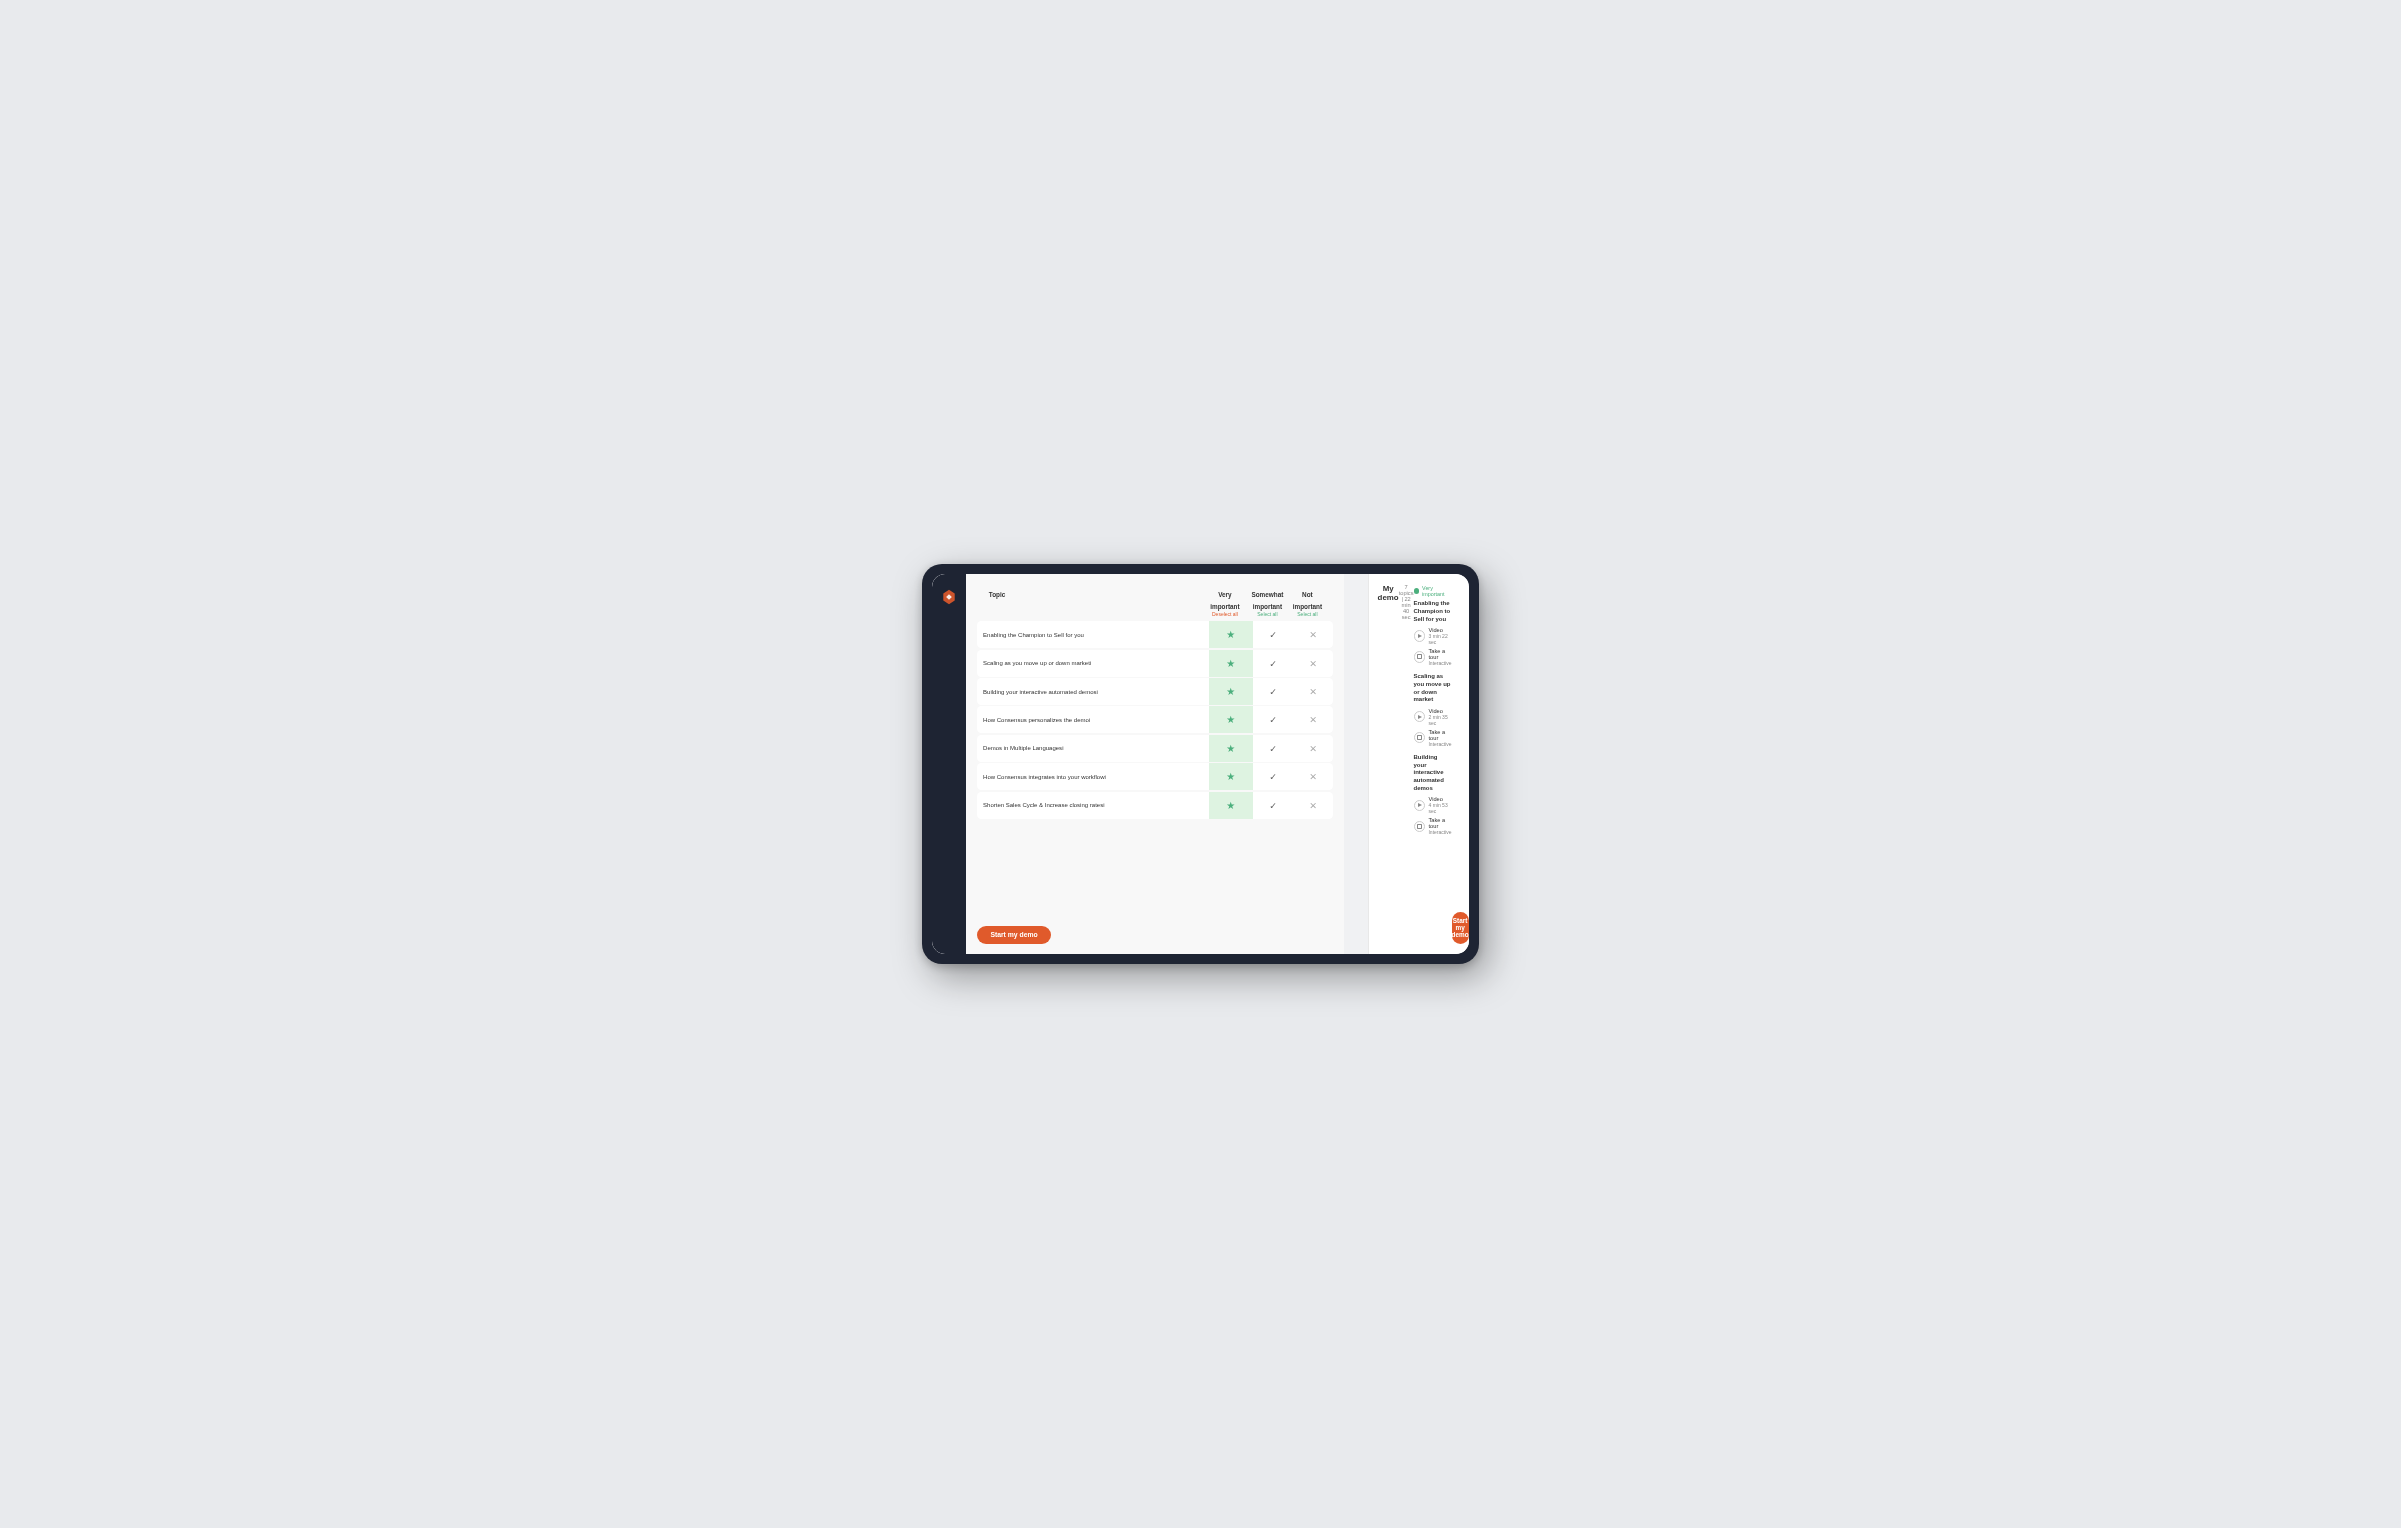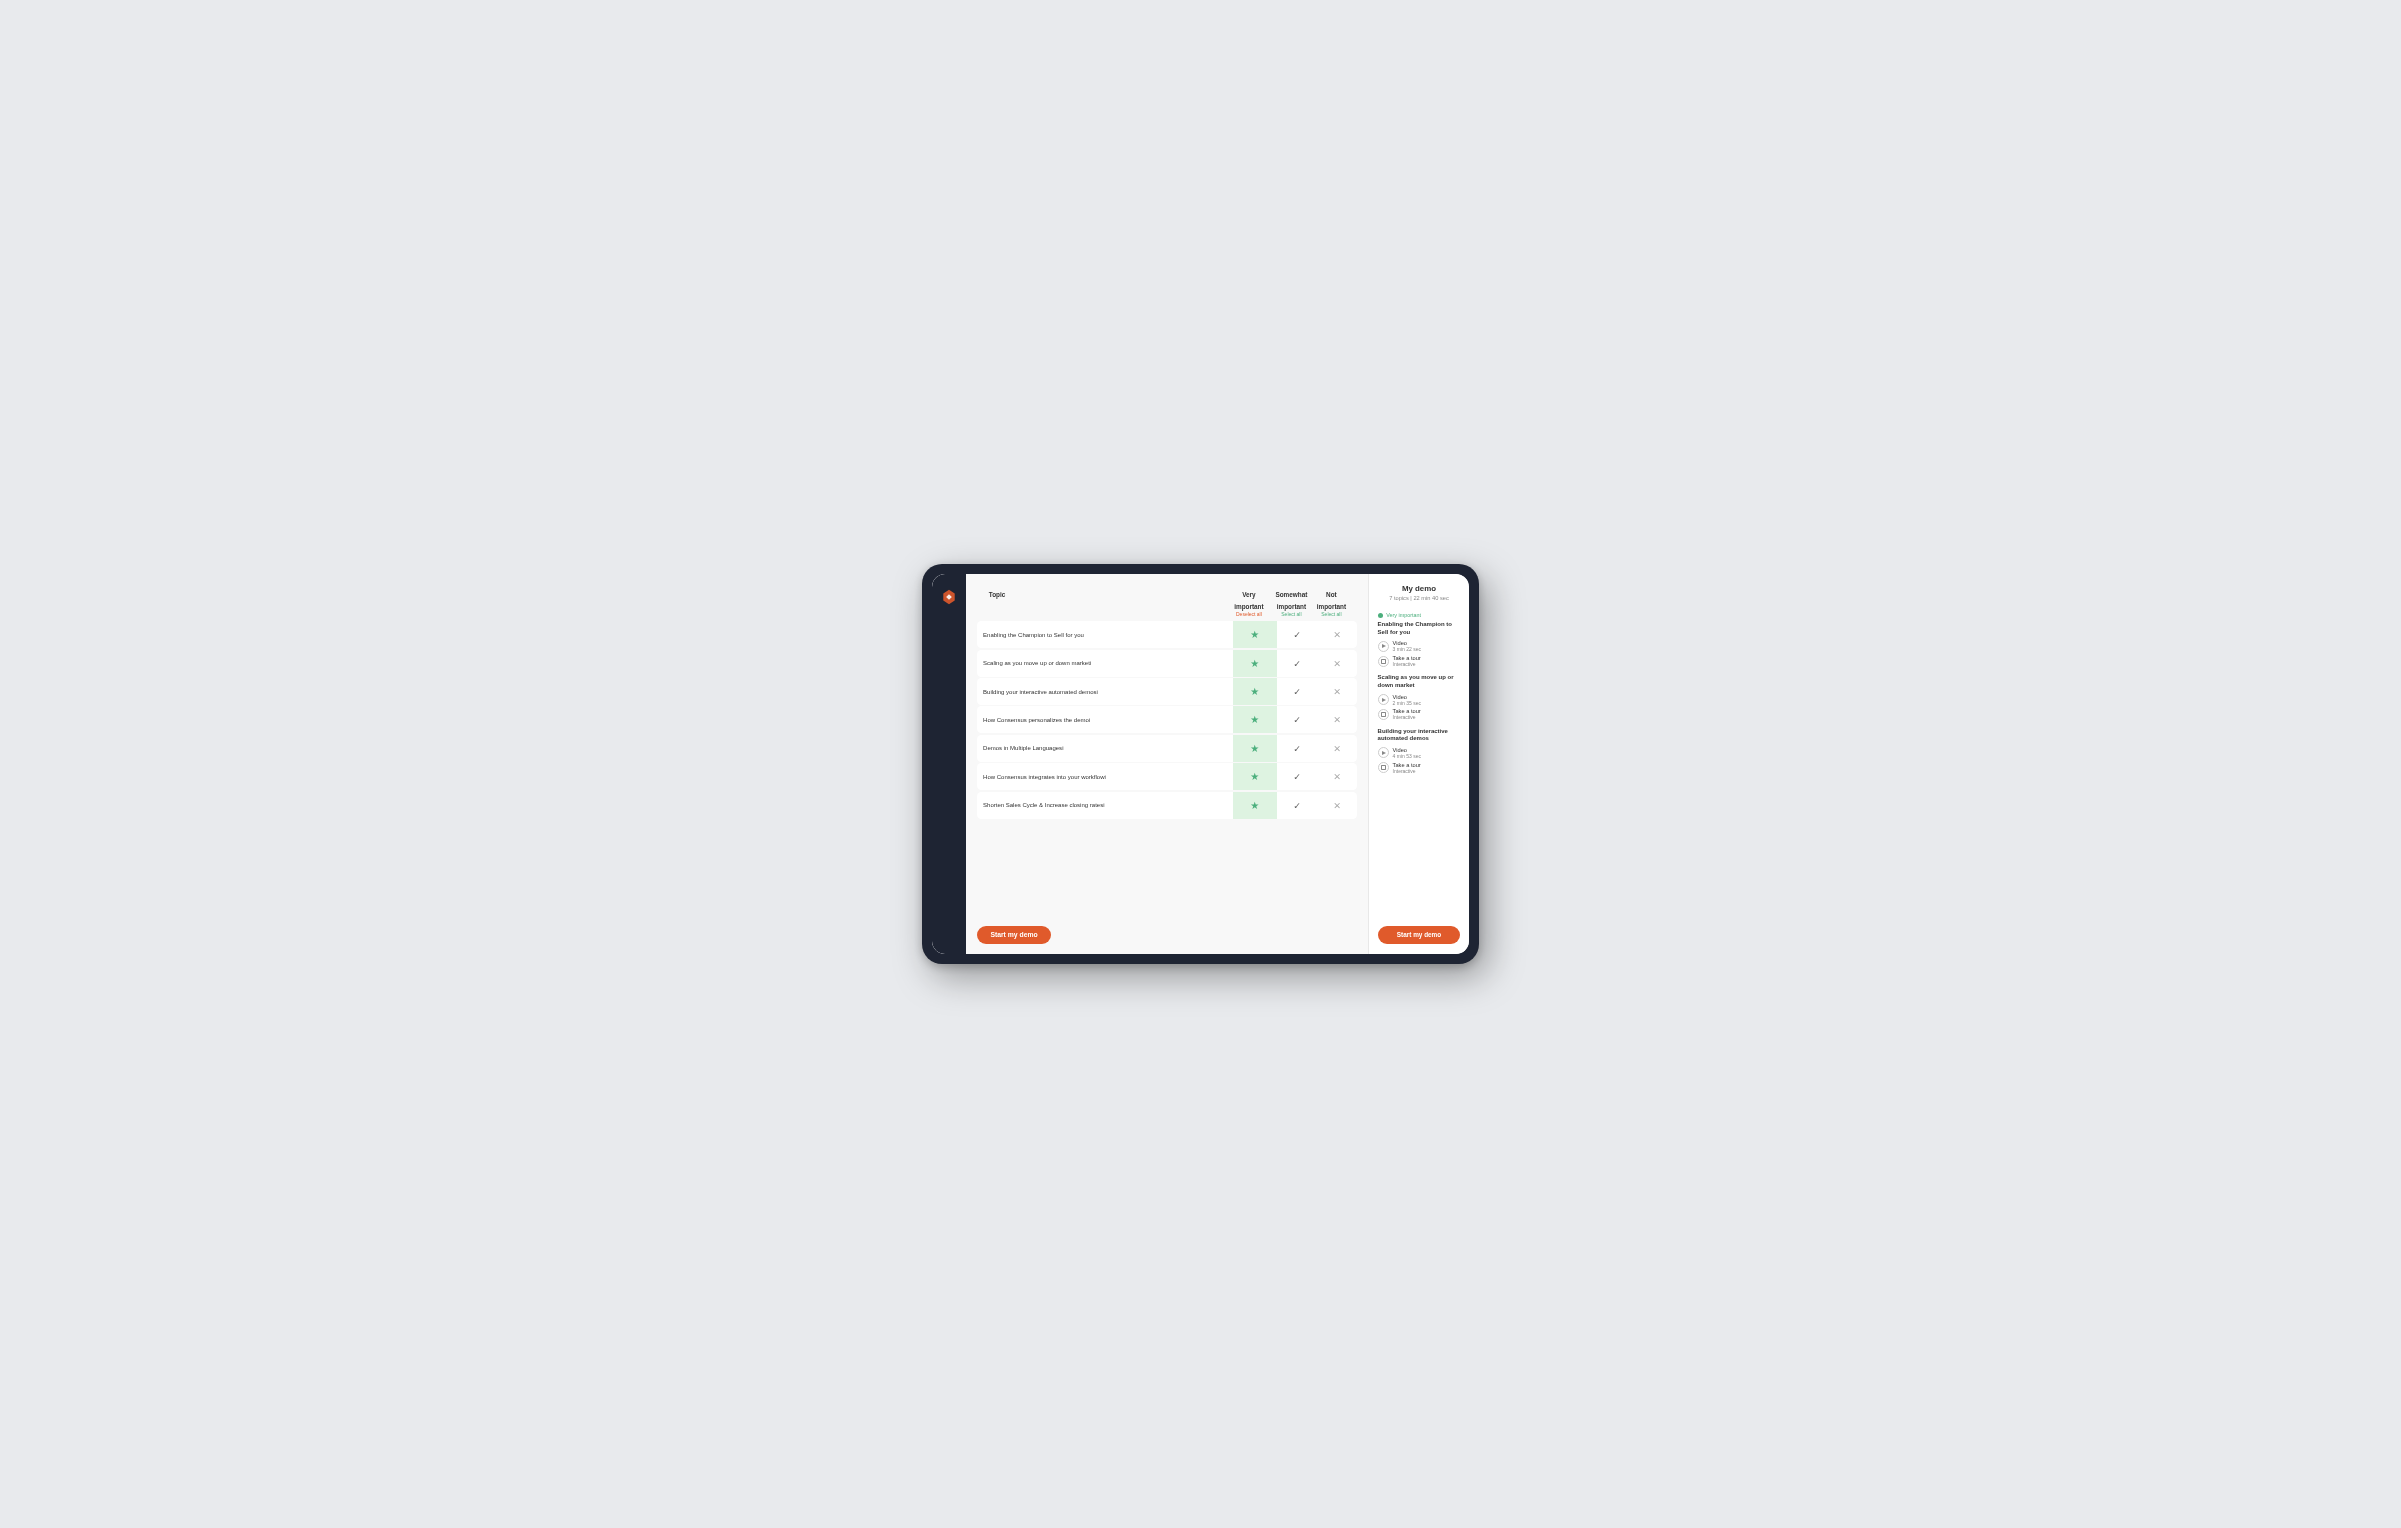--- a/index.html
+++ b/index.html
@@ -90,24 +90,24 @@
       font-weight: 600;
       cursor: pointer;
     }
 
     
     .demo-panel {
       width: 101px;
       background: #fff;
       border-left: 0.7px solid #e8e8e8;
       display: flex;
-      flex-direction: column;
       padding: 10px 8.6px;
       overflow-y: auto;
       flex-shrink: 0;
+      margin-left: 24px;
     }
     .demo-panel-title {
       font-size: 7.9px;
       font-weight: 700;
       color: #333;
       text-align: center;
       margin-bottom: 2.1px;
     }
     .demo-panel-meta {
       font-size: 5.7px;

